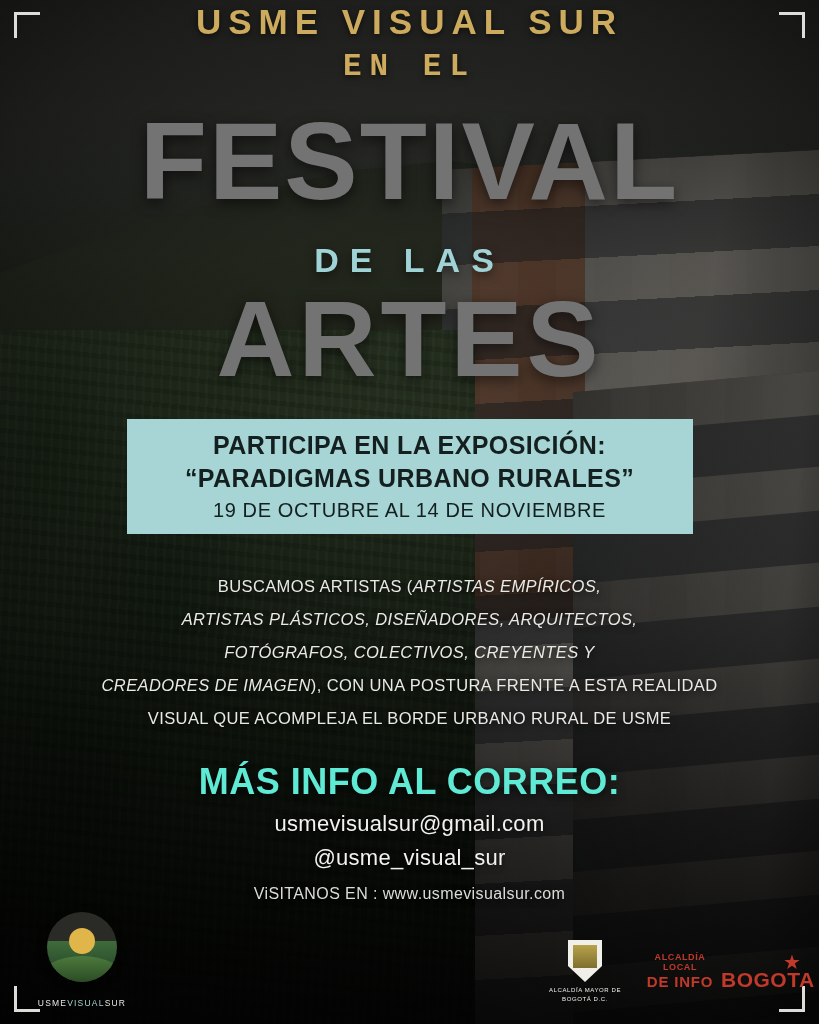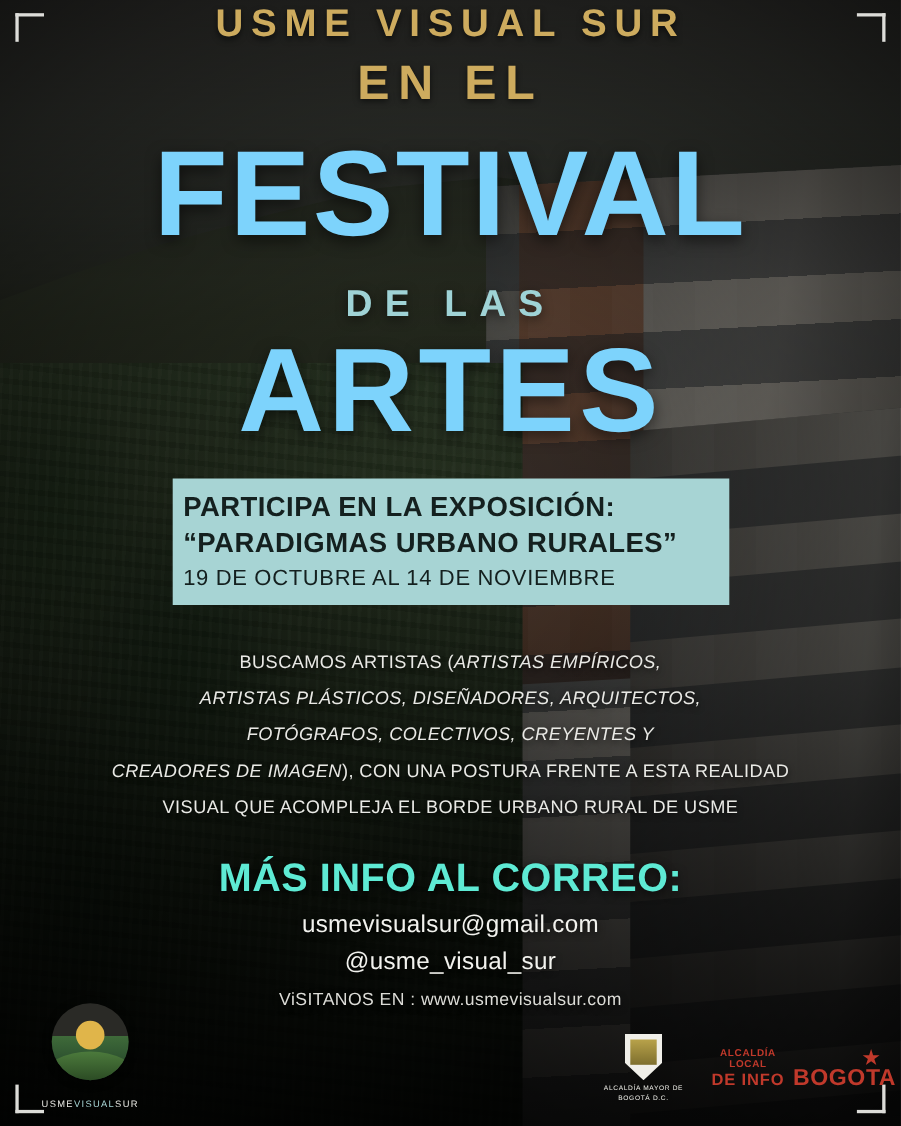--- a/index.html
+++ b/index.html
@@ -101,48 +101,48 @@
 
   .kicker {
     color: #cdab5e;
     font-weight: 700;
     font-size: 35px;
     letter-spacing: 7px;
     text-align: center;
     line-height: 1.25;
     text-shadow: 0 2px 6px rgba(0,0,0,.6);
   }
-  .kicker .l2 { display: block; font-size: 44px; letter-spacing: 8px; margin-top: 4px; }
+  .kicker .l2 { display: block; font-size: 31px; letter-spacing: 8px; margin-top: 4px; font-family: Liberation Mono, monospace; }
 
   .big {
-    color: #7dd3fc;
+    color: #737373;
     font-weight: 700;
     font-size: 108px;
     letter-spacing: 2px;
     line-height: .95;
     text-align: center;
     text-shadow: 0 4px 14px rgba(0,0,0,.55);
   }
   .big.festival { margin-top: 22px; font-size: 110px; }
   .mid {
     color: #9fd3d6;
     font-weight: 700;
     font-size: 34px;
     letter-spacing: 11px;
     margin-top: 28px;
     text-shadow: 0 3px 10px rgba(0,0,0,.55);
   }
   .big.artes { margin-top: 8px; font-size: 108px; letter-spacing: 4px; }
 
   .banner {
     margin-top: 28px;
-    width: 506px;
+    width: 566px;
     background: #a7d4d4;
     color: #14201f;
-    text-align: left;
+    text-align: center;
     padding: 12px 10px 12px;
   }
   .banner .b1 { font-size: 25px; font-weight: 700; letter-spacing: .4px; }
   .banner .b2 { font-size: 25px; font-weight: 700; margin-top: 4px; letter-spacing: .4px; }
   .banner .b3 { font-size: 20px; font-weight: 400; margin-top: 6px; letter-spacing: .6px; }
 
   .body-text {
     margin-top: 36px;
     width: 700px;
     text-align: center;

